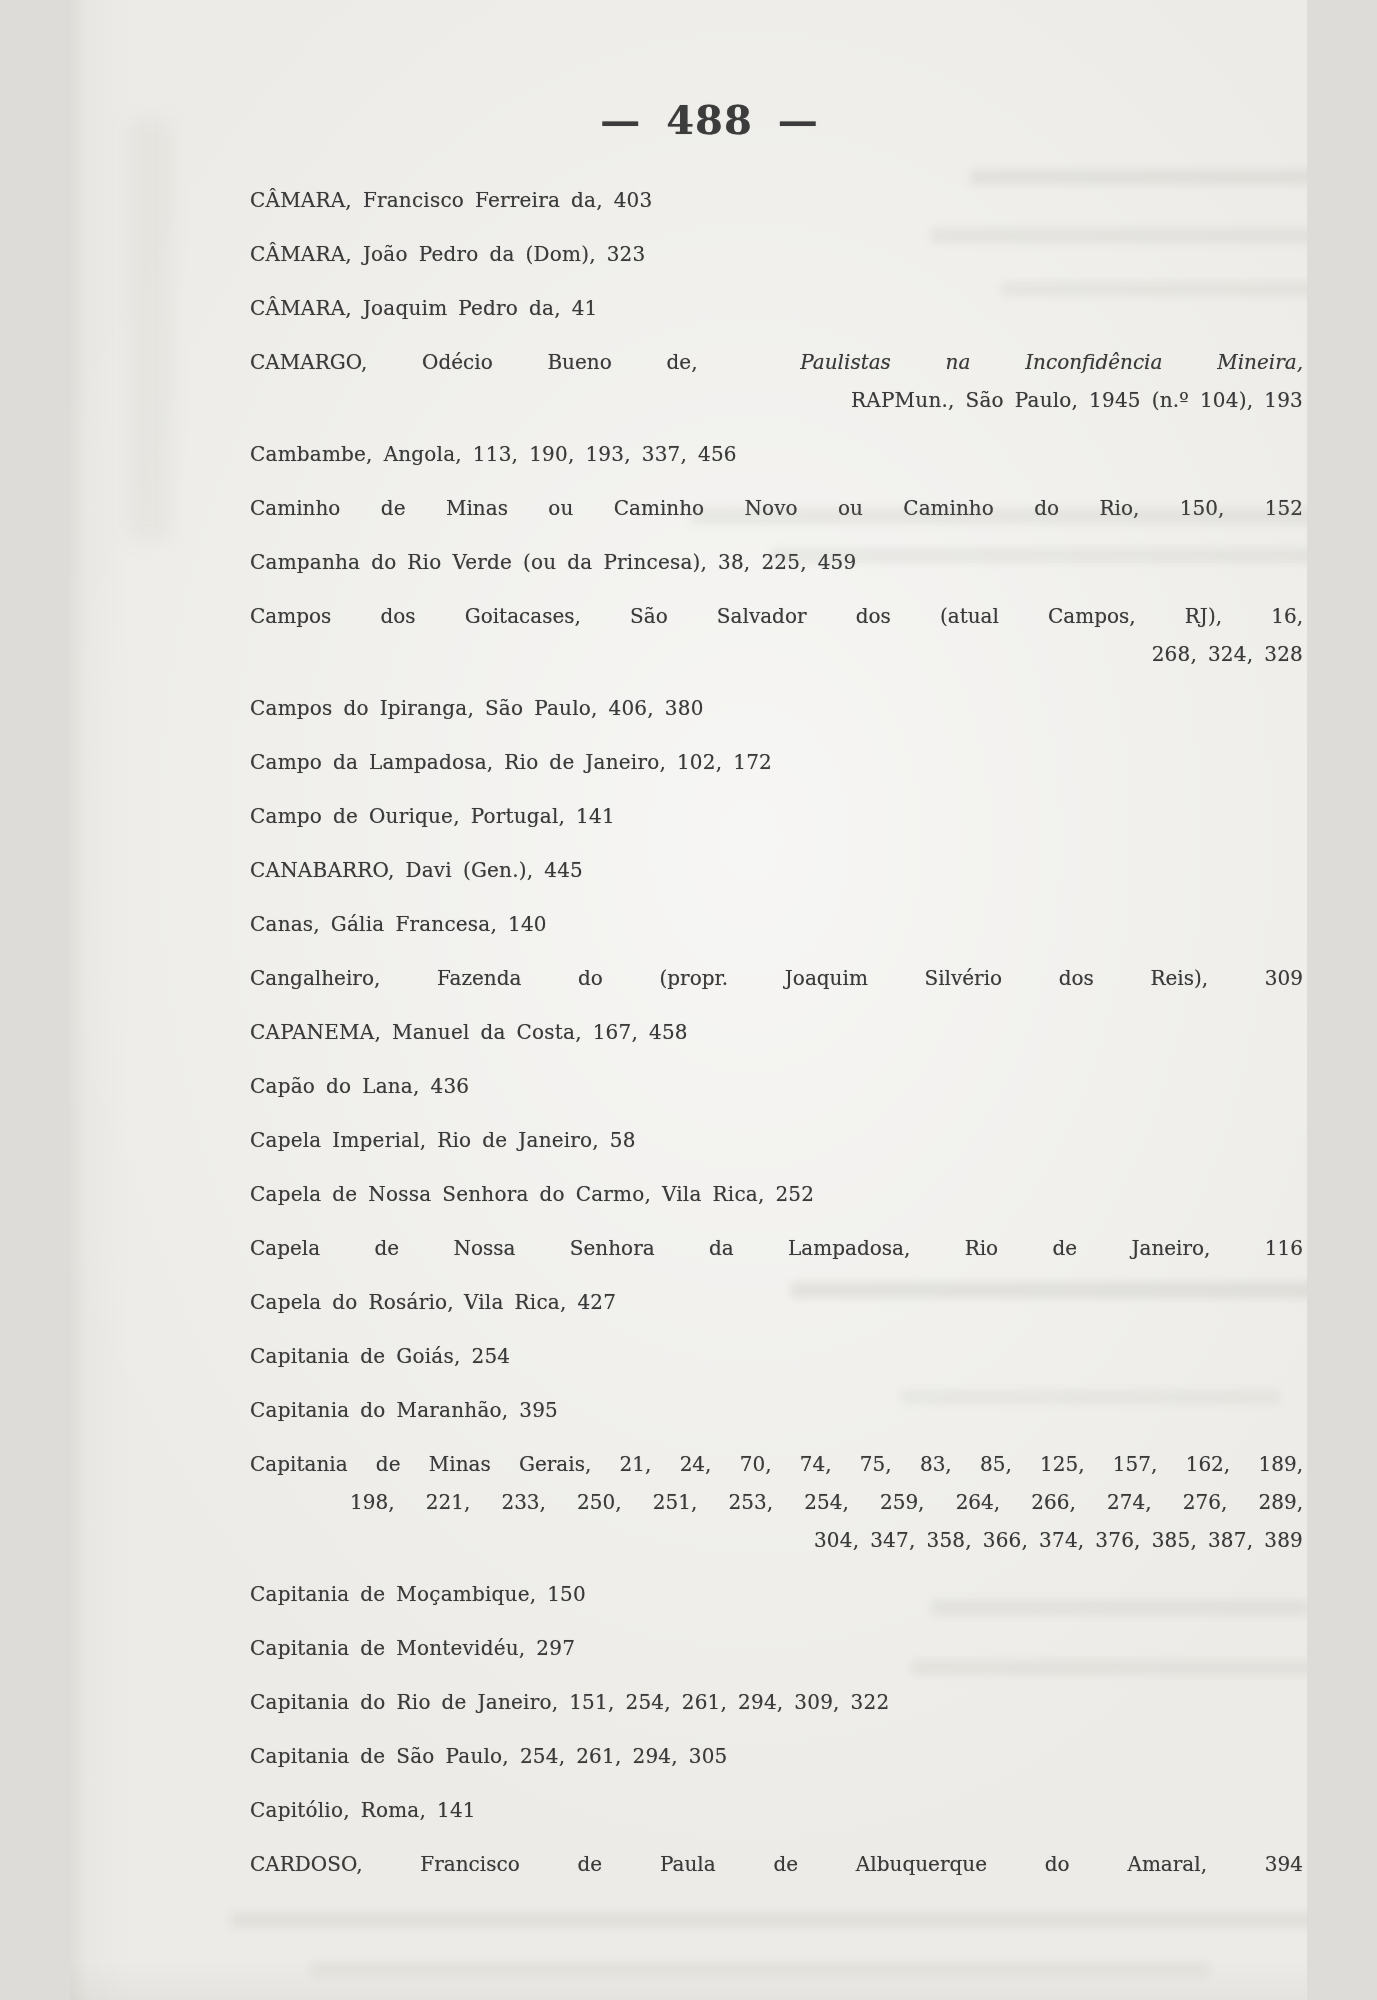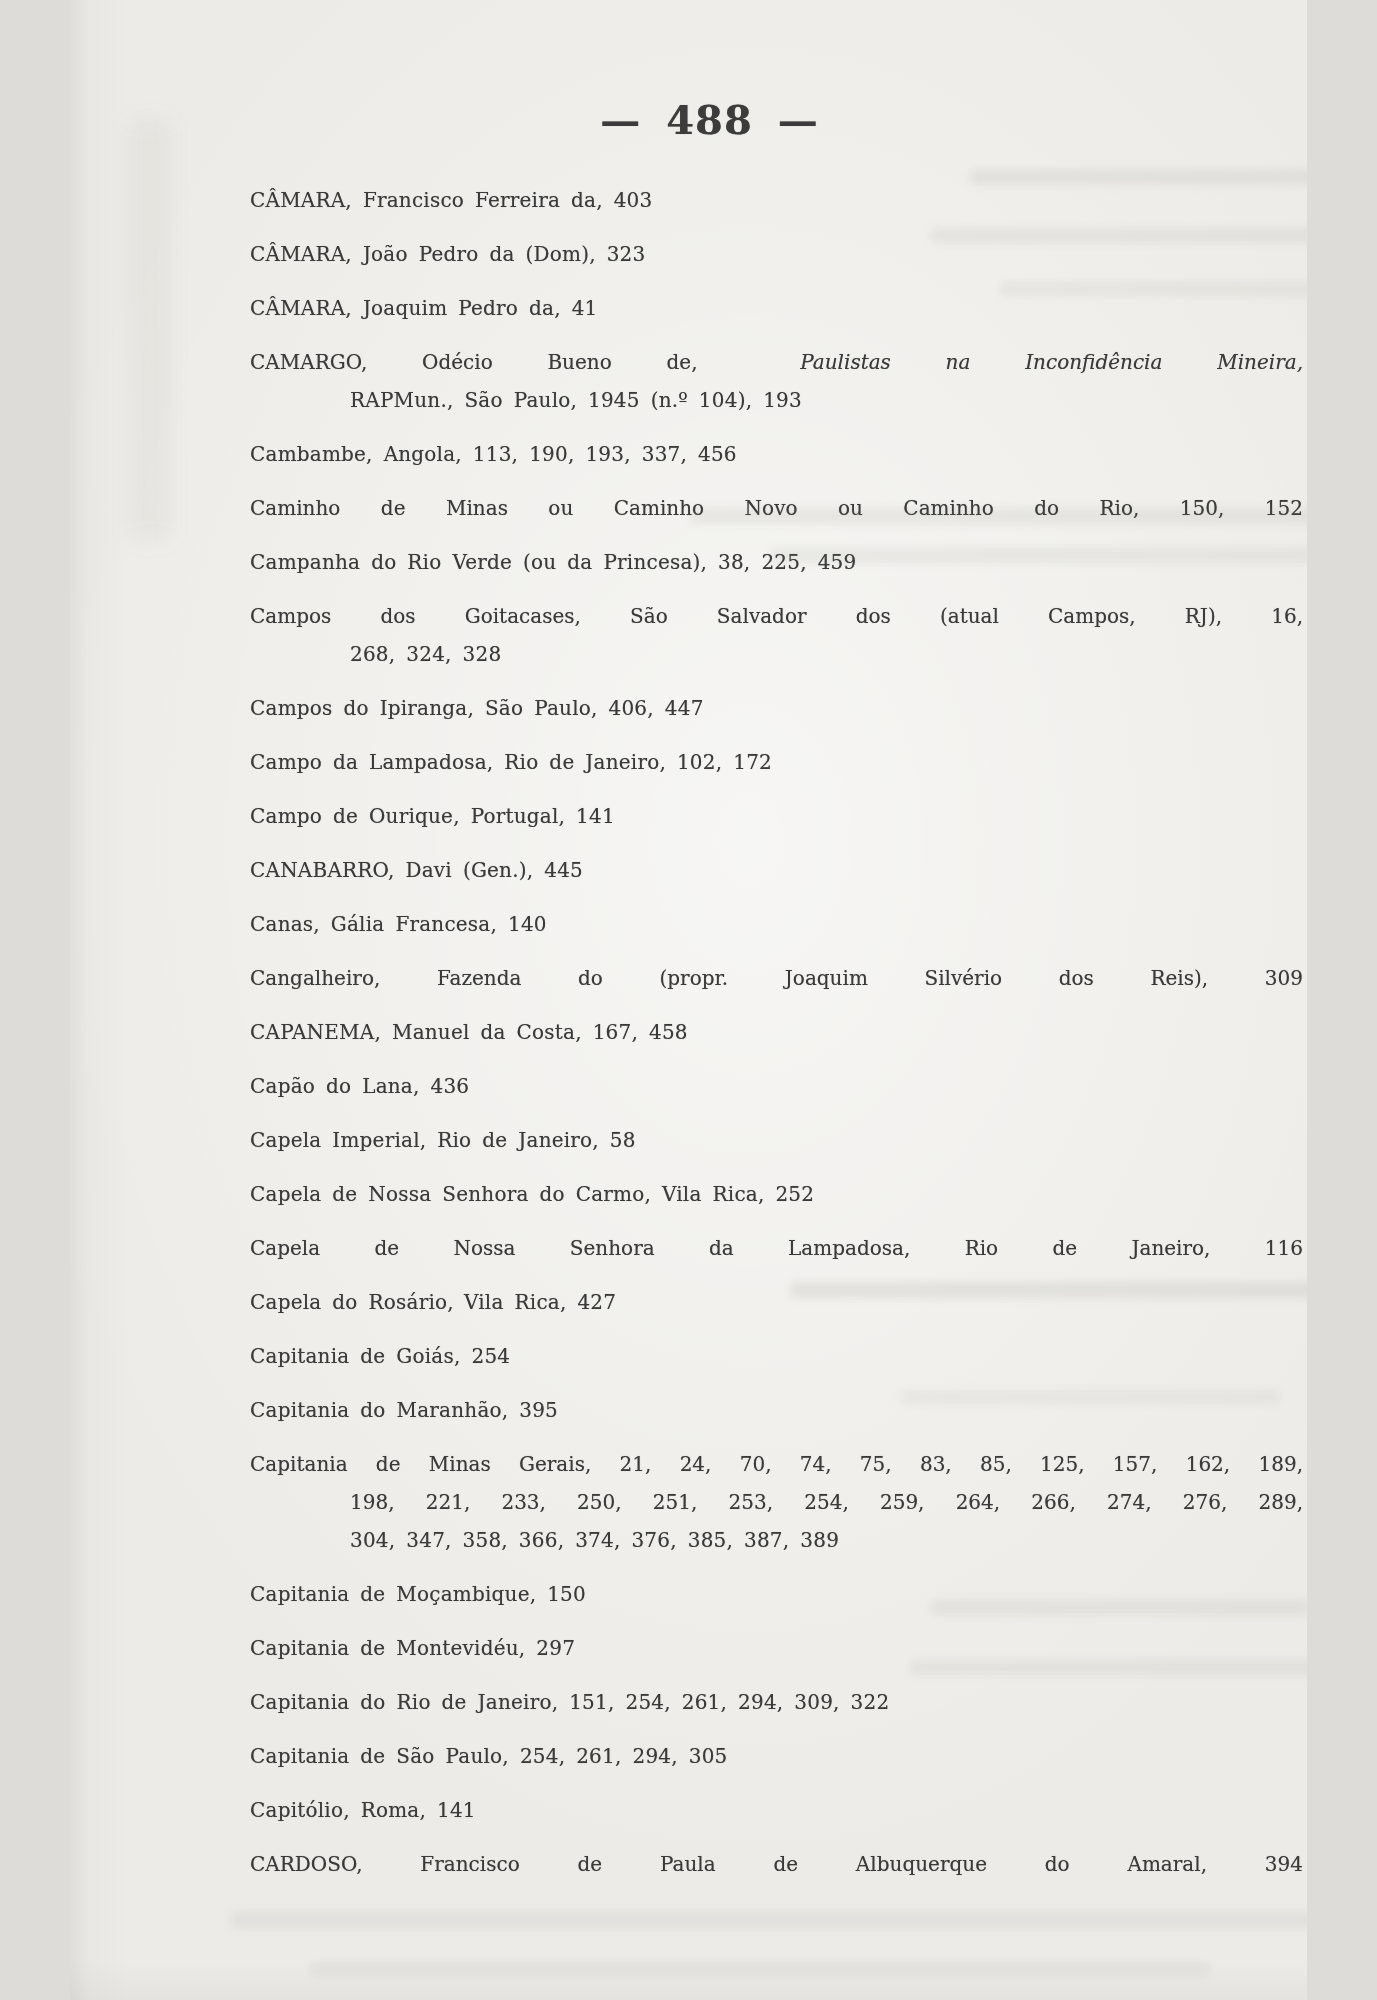--- a/index.html
+++ b/index.html
@@ -48,20 +48,21 @@
     letter-spacing: 0.2px;
     word-spacing: 0.22em;
     white-space: pre-wrap;
     text-shadow: 0 0 0.7px rgba(55,55,55,0.5);
     margin-top: 26px;
   }
   .line:first-child { margin-top: 0; }
   .line.indent {
     margin-top: 10px;
     padding-left: 100px;
+    text-align: right;
   }
   .line.just {
     text-align: justify;
     text-align-last: justify;
     word-spacing: normal;
     letter-spacing: 0;
     white-space: nowrap;
   }
   .it { font-style: italic; margin-left: 48px; }
 
@@ -96,21 +97,21 @@
       <div class="line"><span>CÂMARA, Francisco Ferreira da, 403</span></div>
       <div class="line"><span>CÂMARA, João Pedro da (Dom), 323</span></div>
       <div class="line"><span>CÂMARA, Joaquim Pedro da, 41</span></div>
       <div class="line just"><span>CAMARGO, Odécio Bueno de, </span><span class="it">Paulistas na Inconfidência Mineira,</span></div>
       <div class="line indent"><span>RAPMun., São Paulo, 1945 (n.º 104), 193</span></div>
       <div class="line"><span>Cambambe, Angola, 113, 190, 193, 337, 456</span></div>
       <div class="line just"><span>Caminho de Minas ou Caminho Novo ou Caminho do Rio, 150, 152</span></div>
       <div class="line"><span>Campanha do Rio Verde (ou da Princesa), 38, 225, 459</span></div>
       <div class="line just"><span>Campos dos Goitacases, São Salvador dos (atual Campos, RJ), 16,</span></div>
       <div class="line indent"><span>268, 324, 328</span></div>
-      <div class="line"><span>Campos do Ipiranga, São Paulo, 406, 447</span></div>
+      <div class="line"><span>Campos do Ipiranga, São Paulo, 406, 380</span></div>
       <div class="line"><span>Campo da Lampadosa, Rio de Janeiro, 102, 172</span></div>
       <div class="line"><span>Campo de Ourique, Portugal, 141</span></div>
       <div class="line"><span>CANABARRO, Davi (Gen.), 445</span></div>
       <div class="line"><span>Canas, Gália Francesa, 140</span></div>
       <div class="line just"><span>Cangalheiro, Fazenda do (propr. Joaquim Silvério dos Reis), 309</span></div>
       <div class="line"><span>CAPANEMA, Manuel da Costa, 167, 458</span></div>
       <div class="line"><span>Capão do Lana, 436</span></div>
       <div class="line"><span>Capela Imperial, Rio de Janeiro, 58</span></div>
       <div class="line"><span>Capela de Nossa Senhora do Carmo, Vila Rica, 252</span></div>
       <div class="line just"><span>Capela de Nossa Senhora da Lampadosa, Rio de Janeiro, 116</span></div>

